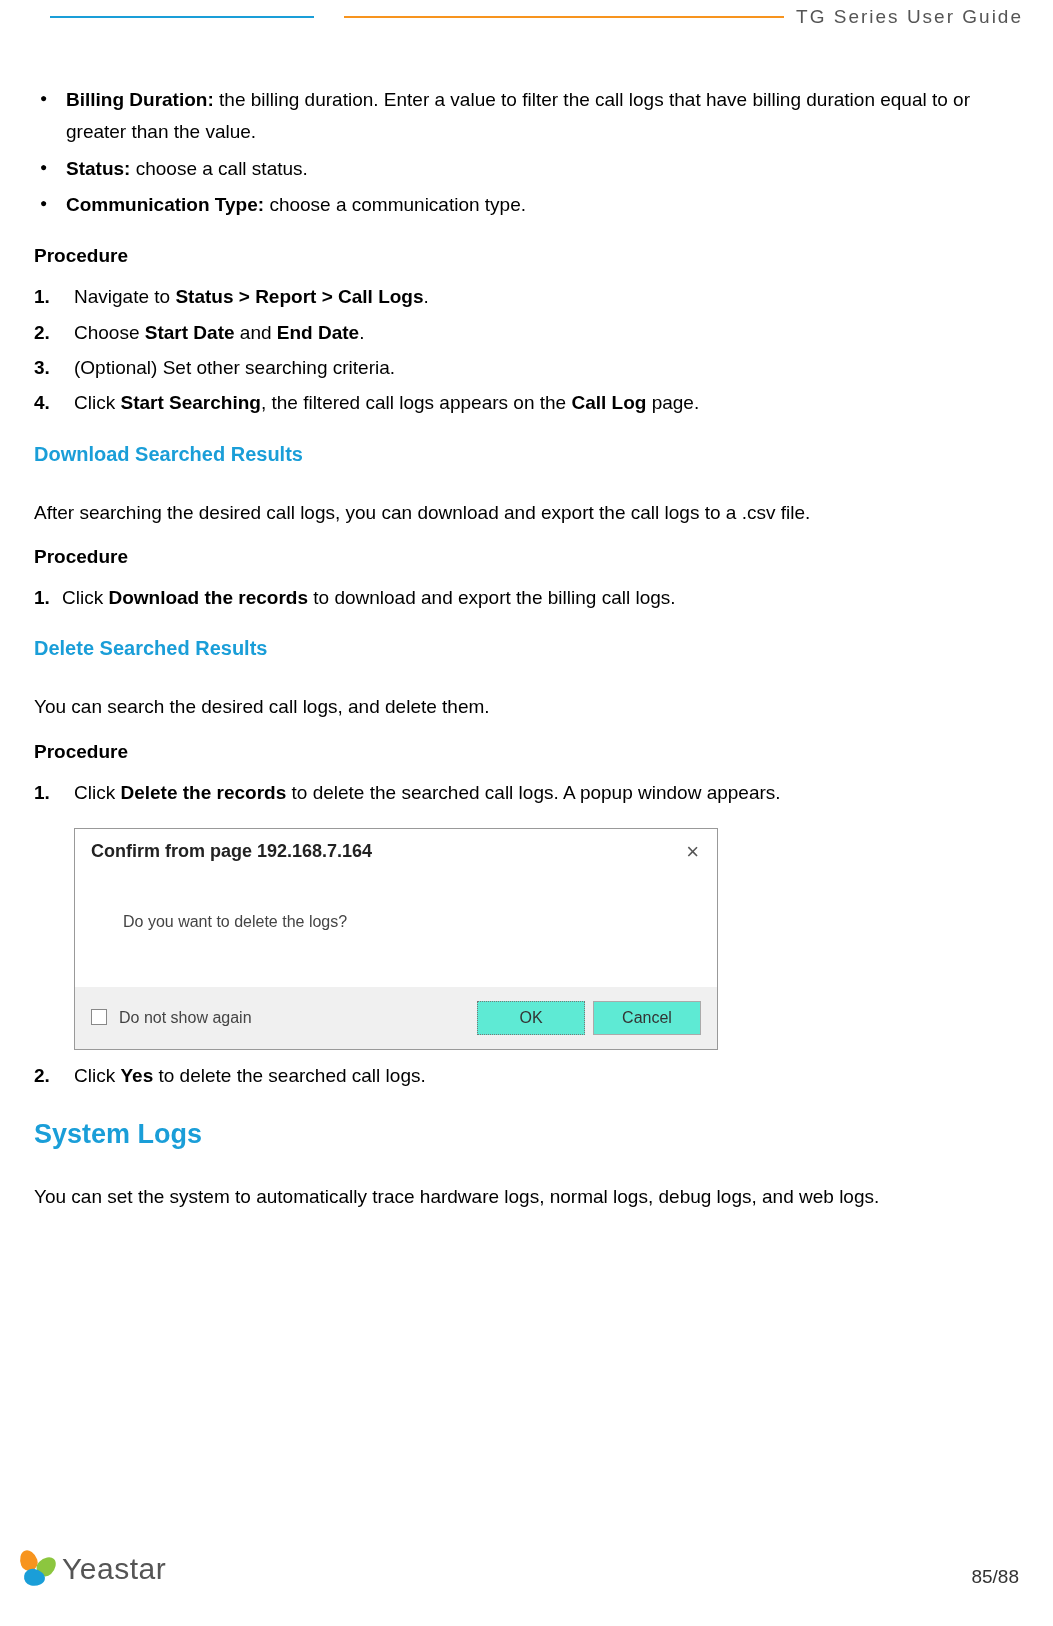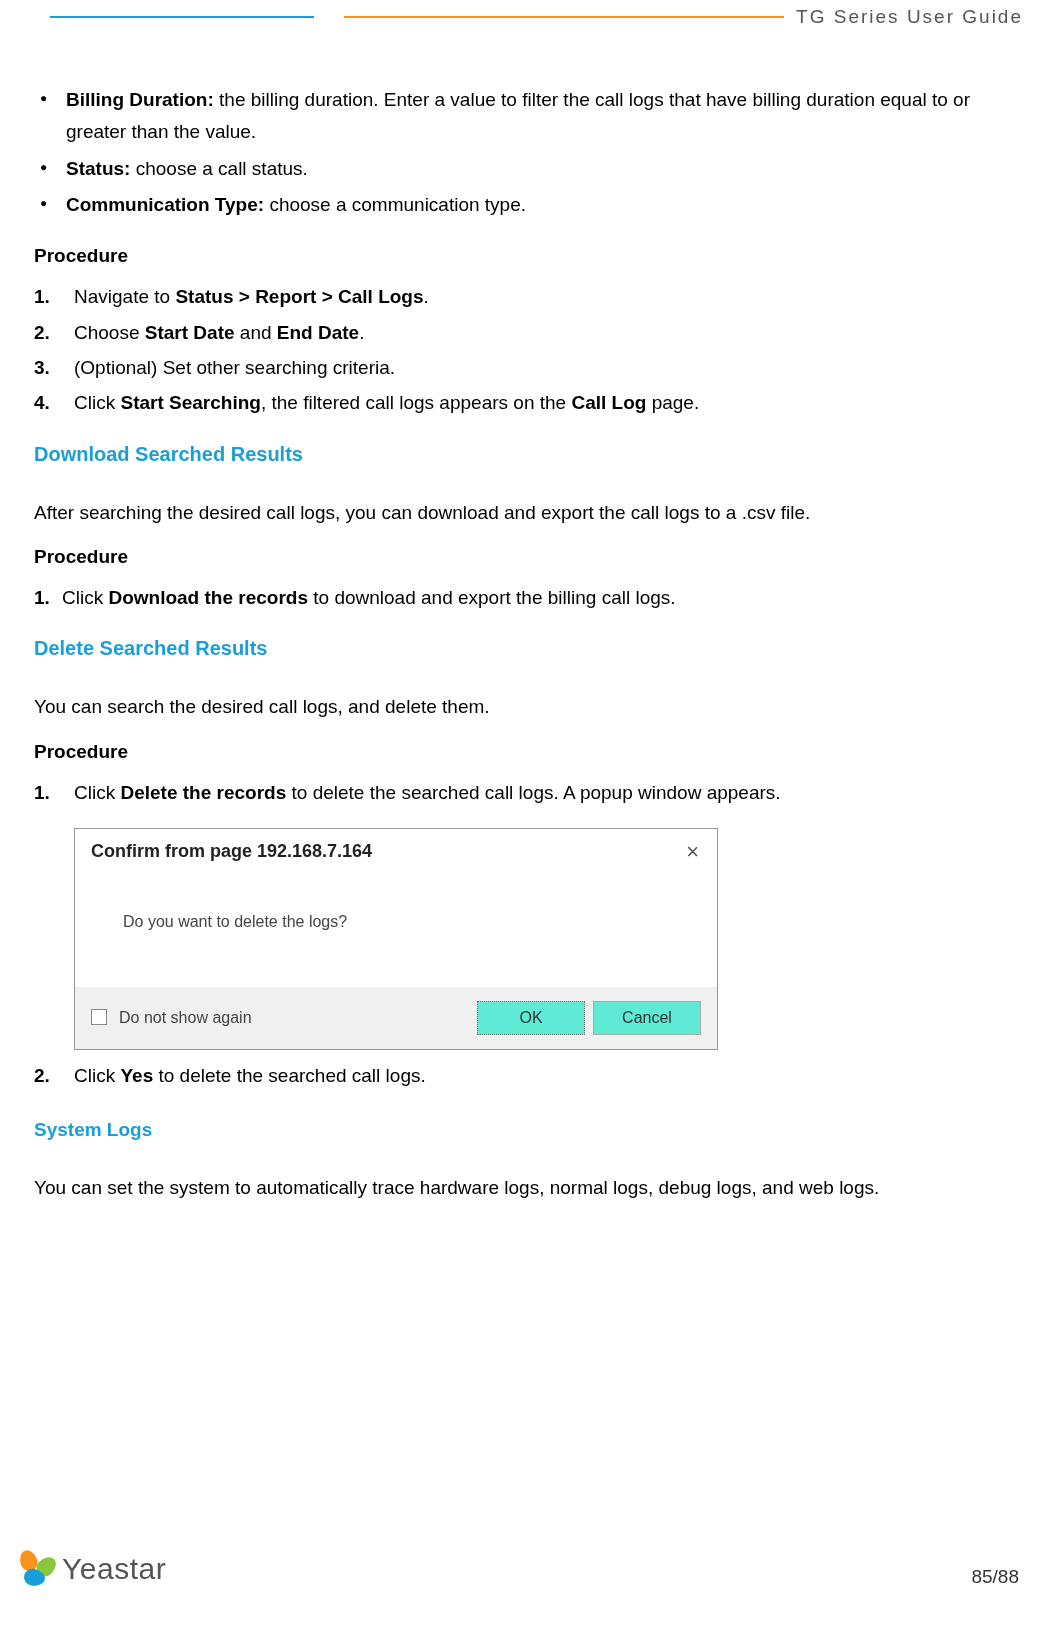--- a/index.html
+++ b/index.html
@@ -54,21 +54,21 @@
       content: "●";
       position: absolute;
       left: 6px;
       top: 0;
       font-size: 12px;
       line-height: 28px;
     }
     b, strong { font-weight: bold; }
     h1.blue-heading-large {
       color: #1a9ed8;
-      font-size: 19px;
+      font-size: 27px;
       font-weight: bold;
       margin: 28px 0 24px 0;
     }
     h2.blue-heading {
       color: #1a9ed8;
       font-size: 20px;
       font-weight: bold;
       margin: 24px 0 22px 0;
     }
     .procedure-label {

